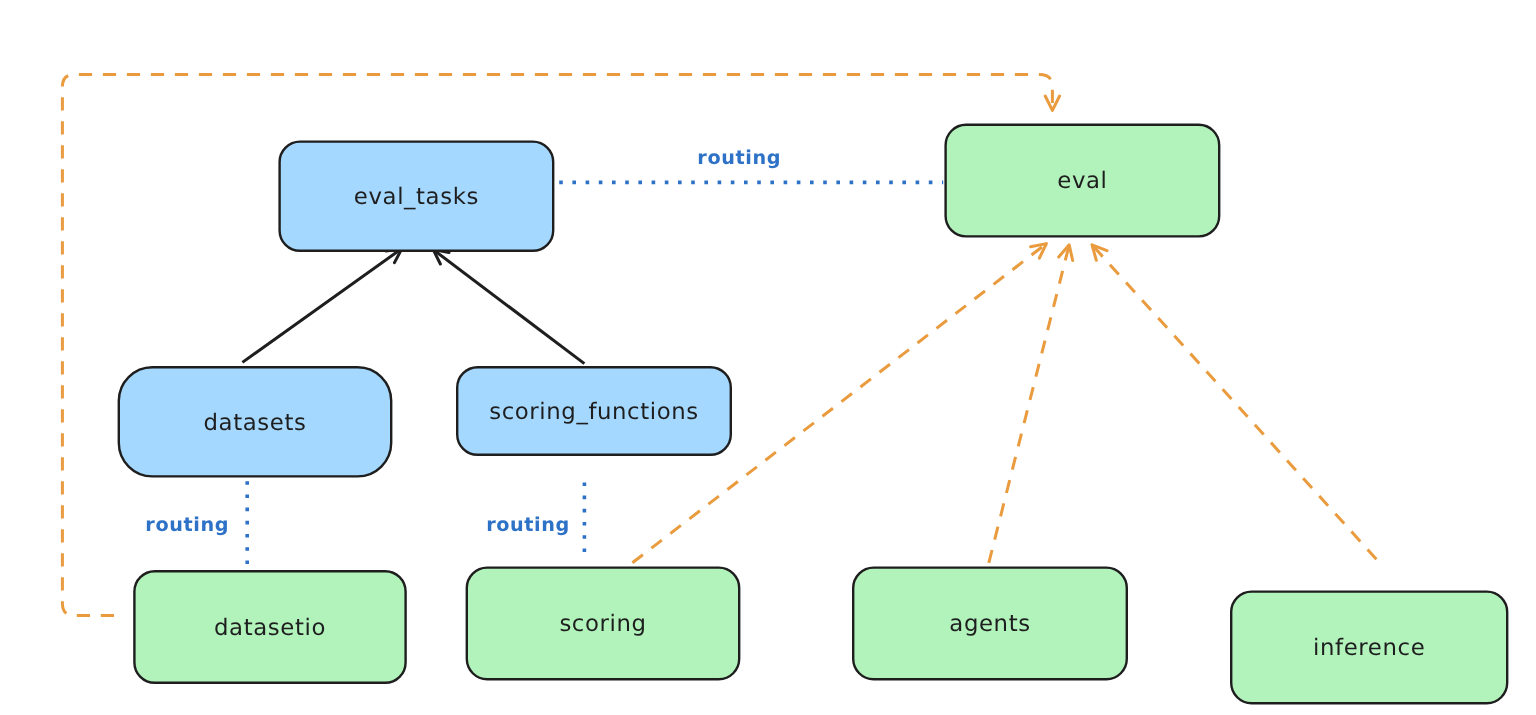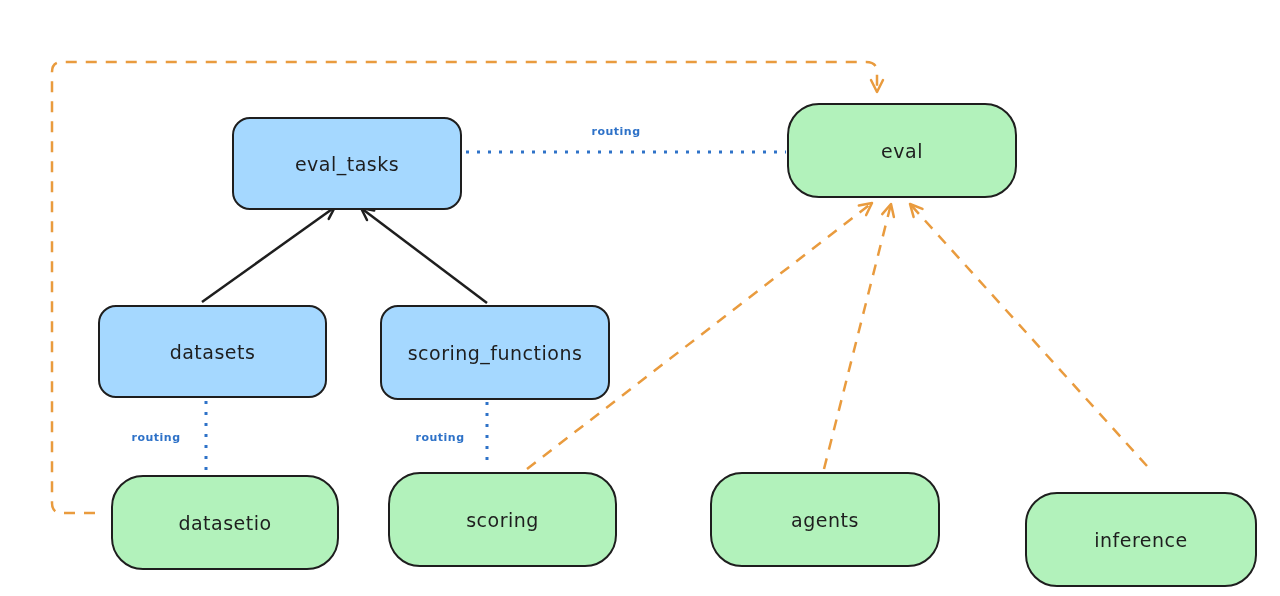--- a/index.html
+++ b/index.html
@@ -27,26 +27,26 @@
     border: 2.5px solid var(--stroke, #1e1e1e);
     border-radius: 18px;
     display: flex;
     align-items: center;
     justify-content: center;
     font-size: 19px;
     color: var(--stroke, #1e1e1e);
     letter-spacing: 0.5px;
   }
   .node.blue  { background: var(--blue-fill, #a5d8ff); }
-  .node.green { background: var(--green-fill, #b2f2bb); border-radius: 32px; }
+  .node.green { background: var(--green-fill, #b2f2bb); }
   .edge-label {
     position: absolute;
     transform: translate(-50%, -50%);
     color: var(--routing-blue, #1b6ec2);
-    font-size: 11px;
+    font-size: 16px;
     font-weight: 600;
     letter-spacing: 0.5px;
     white-space: nowrap;
   }
   .stroke-black  { stroke: var(--stroke, #1e1e1e); }
   .stroke-orange { stroke: var(--orange, #e99b3e); }
   .stroke-blue   { stroke: var(--routing-blue, #3b7bd0); }
   .edge {
     fill: none;
     stroke-width: 2.5;
@@ -84,25 +84,25 @@
   </svg>
 
   <div class="node blue" style="left:232px; top:107px; width:230px; height:93px;margin-top:10px;">
     <span>eval_tasks</span>
   </div>
 
   <div class="node green" style="left:787px; top:103px; width:230px; height:95px;">
     <span>eval</span>
   </div>
 
-  <div class="node blue" style="left:98px; top:305px; width:229px; height:93px;">
+  <div class="node blue" style="left:98px; top:305px; width:229px; height:93px;border-radius:29px;">
     <span>datasets</span>
   </div>
 
-  <div class="node blue" style="left:380px; top:305px; width:230px; height:95px;">
+  <div class="node blue" style="left:380px; top:305px; width:230px; height:75px;">
     <span>scoring_functions</span>
   </div>
 
   <div class="node green" style="left:97px; top:475px; width:228px; height:95px;margin-left:14px;">
     <span>datasetio</span>
   </div>
 
   <div class="node green" style="left:388px; top:472px; width:229px; height:95px;">
     <span>scoring</span>
   </div>

